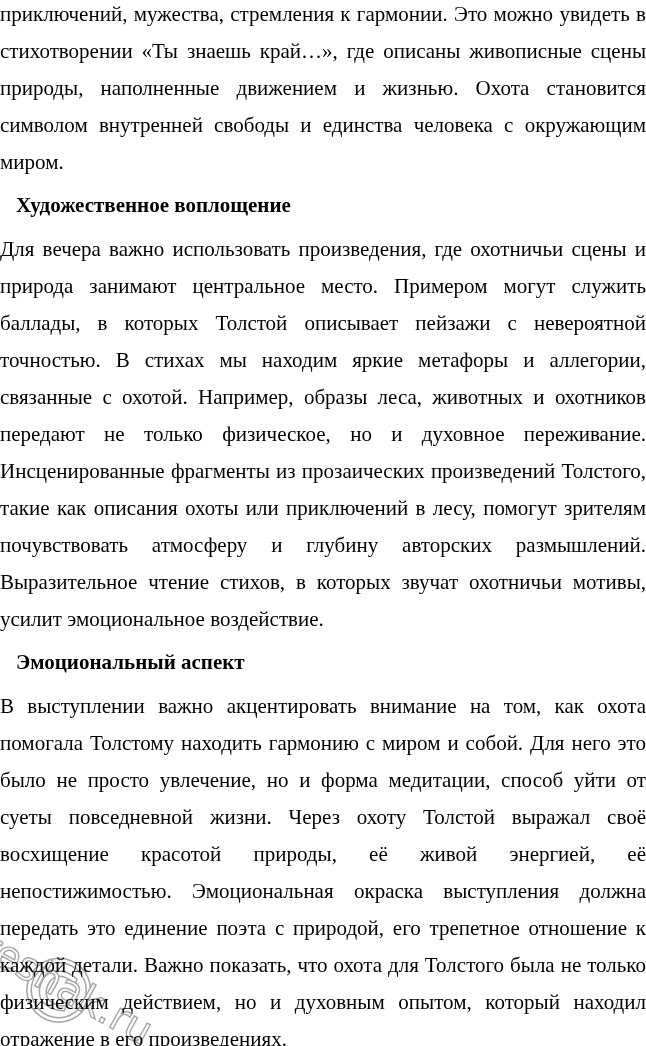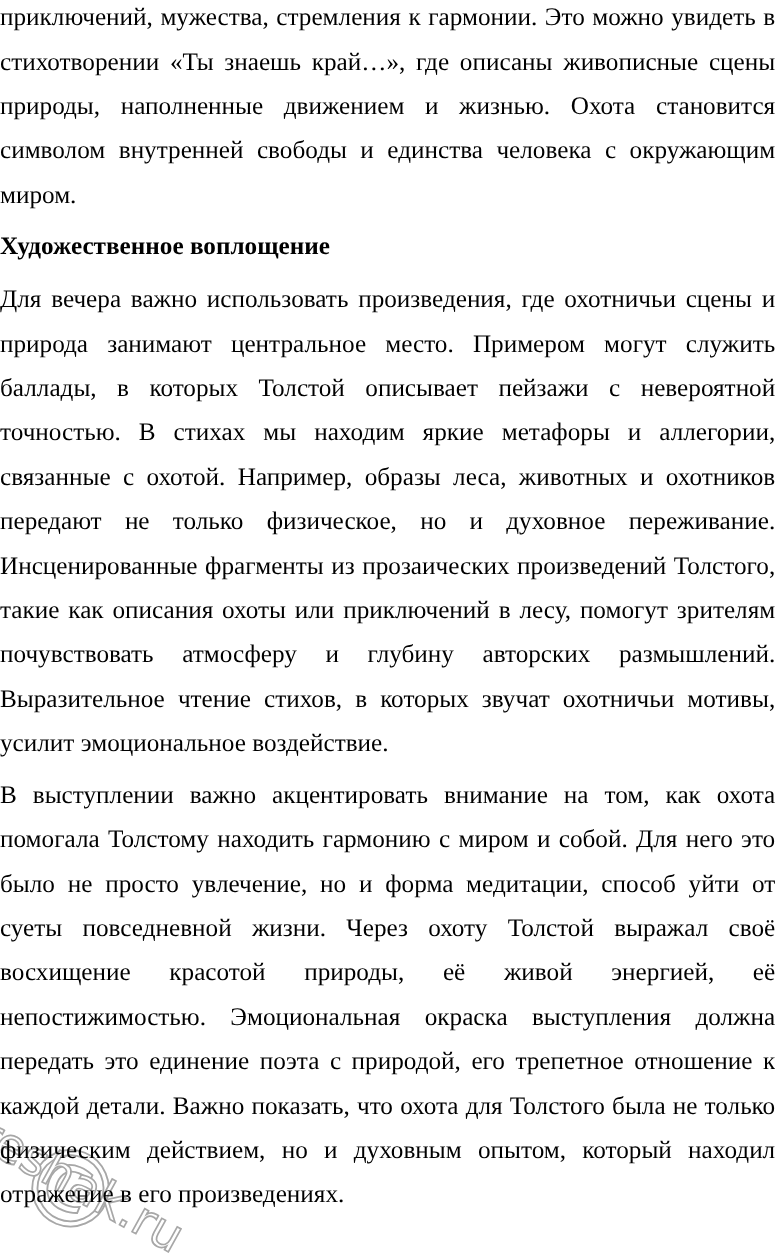--- a/index.html
+++ b/index.html
@@ -22,21 +22,21 @@
     margin-top: -4px;
     font-size: 21px;
     line-height: 37px;
   }
   .content p {
     margin: 0 0 6px 0;
     text-align: justify;
     text-align-last: left;
   }
   .content h2 {
-    margin: 5px 0 7px 0;
+    margin: 5px 0 7px 16px;
     font-size: 21px;
     line-height: 37px;
     font-weight: bold;
     text-align: left;
   }
   
   .watermark {
     position: absolute;
     z-index: 0;
     left: 0;
@@ -81,17 +81,18 @@
     <span class="wm-site">reshak.ru</span>
   </div>
 
   <div class="content">
     <p>приключений, мужества, стремления к гармонии. Это можно увидеть в стихотворении «Ты знаешь край…», где описаны живописные сцены природы, наполненные движением и жизнью. Охота становится символом внутренней свободы и единства человека с окружающим миром.</p>
 
     <h2>Художественное воплощение</h2>
 
     <p>Для вечера важно использовать произведения, где охотничьи сцены и природа занимают центральное место. Примером могут служить баллады, в которых Толстой описывает пейзажи с невероятной точностью. В стихах мы находим яркие метафоры и аллегории, связанные с охотой. Например, образы леса, животных и охотников передают не только физическое, но и духовное переживание. Инсценированные фрагменты из прозаических произведений Толстого, такие как описания охоты или приключений в лесу, помогут зрителям почувствовать атмосферу и глубину авторских размышлений. Выразительное чтение стихов, в которых звучат охотничьи мотивы, усилит эмоциональное воздействие.</p>
 
+    <h2>Эмоциональный аспект</h2>
 
     <p>В выступлении важно акцентировать внимание на том, как охота помогала Толстому находить гармонию с миром и собой. Для него это было не просто увлечение, но и форма медитации, способ уйти от суеты повседневной жизни. Через охоту Толстой выражал своё восхищение красотой природы, её живой энергией, её непостижимостью. Эмоциональная окраска выступления должна передать это единение поэта с природой, его трепетное отношение к каждой детали. Важно показать, что охота для Толстого была не только физическим действием, но и духовным опытом, который находил отражение в его произведениях.</p>
   </div>
 
 </div>
 
 </body></html>

